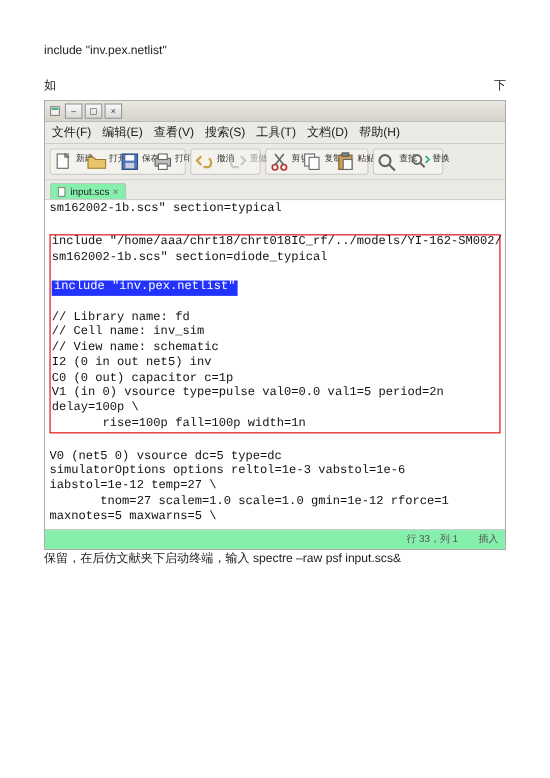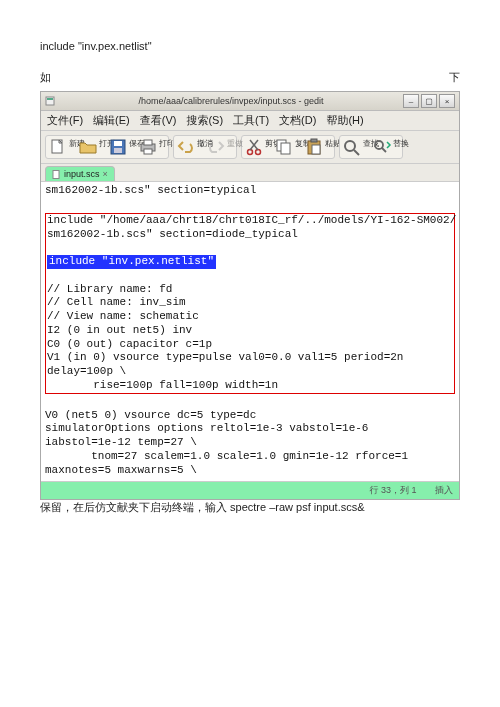--- a/index.html
+++ b/index.html
@@ -142,21 +142,20 @@
 
 <div class="screenshot">
 
   <div class="titlebar">
     <span class="appicon">
       <svg viewBox="0 0 10 10" width="10" height="10">
           <rect x="1" y="1" width="8" height="8" fill="#f0f0f0" stroke="#888" stroke-width="1"></rect>
           <rect x="2" y="2" width="6" height="2" fill="#5a8"></rect>
         </svg>
     </span>
-    <span class="titletext">/home/aaa/calibrerules/invpex/input.scs - gedit</span>
     <span class="winbtns">
       <span class="winbtn">–</span>
       <span class="winbtn">▢</span>
       <span class="winbtn">×</span>
     </span>
   </div>
 
   <div class="menubar">
     <span class="menuitem">文件(F)</span>
     <span class="menuitem">编辑(E)</span>

